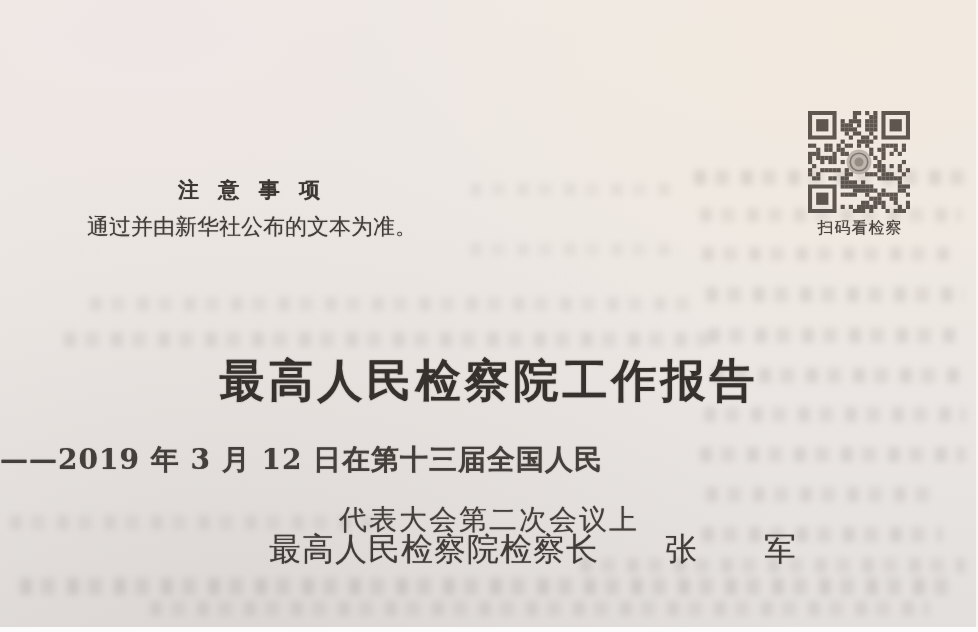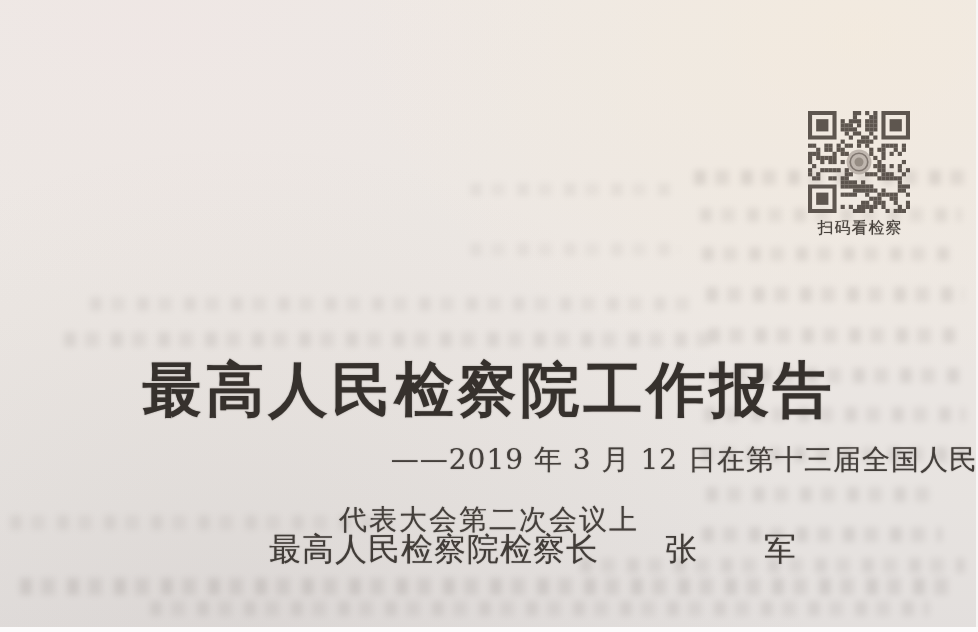--- a/index.html
+++ b/index.html
@@ -65,34 +65,35 @@
     font-size: 16px;
     letter-spacing: 1px;
     color: #46403b;
     text-shadow: 0 0 1px rgba(70,64,59,0.6);
   }
   .report-title {
     top: 351px;
     left: 0;
     width: 100%;
     text-align: center;
-    font-size: 59px;
+    font-size: 45px;
     font-weight: 700;
     letter-spacing: 4px;
     color: #36312d;
     text-shadow: 0 0 1.5px rgba(54,49,45,0.55);
   }
   .subtitle-1 {
     top: 441px;
     left: 0;
     width: 100%;
-    text-align: right;
+    text-align: left;
     font-size: 28px;
     letter-spacing: 1px;
     color: #443f3b;
+    font-weight: bold;
   }
   .subtitle-2 {
     top: 489px;
     left: 0;
     width: 100%;
     text-align: center;
     font-size: 28px;
     letter-spacing: 2px;
     color: #443f3b;
     margin-top: 12px;
@@ -151,20 +152,22 @@
   <div class="ghost" style="left:704px; top:407px; width:262px; height:15px; opacity:.26;"></div>
   <div class="ghost" style="left:700px; top:447px; width:266px; height:15px; opacity:.28;"></div>
   <div class="ghost" style="left:706px; top:487px; width:230px; height:15px; opacity:.26;"></div>
   <div class="ghost" style="left:10px;  top:515px; width:380px; height:15px; opacity:.20;"></div>
   <div class="ghost" style="left:702px; top:527px; width:240px; height:15px; opacity:.28;"></div>
   <div class="ghost" style="left:580px; top:558px; width:385px; height:15px; opacity:.24;"></div>
   <div class="ghost" style="left:20px;  top:578px; width:935px; height:17px; opacity:.30;"></div>
   <div class="ghost" style="left:150px; top:601px; width:780px; height:15px; opacity:.24;"></div>
 
   <div class="notice">
+    <div class="notice-heading">注 意 事 项</div>
+    <div class="notice-line">通过并由新华社公布的文本为准。</div>
   </div>
 
   <div class="qr-block">
     <svg id="qr-svg" class="qr-code" viewBox="0 0 25 25">
         <g fill="#4a423c">
           <rect x="11" y="0" width="1.02" height="1.02"></rect>
           <rect x="12" y="0" width="1.02" height="1.02"></rect>
           <rect x="14" y="0" width="1.02" height="1.02"></rect>
           <rect x="16" y="0" width="1.02" height="1.02"></rect>
           <rect x="11" y="1" width="1.02" height="1.02"></rect>

